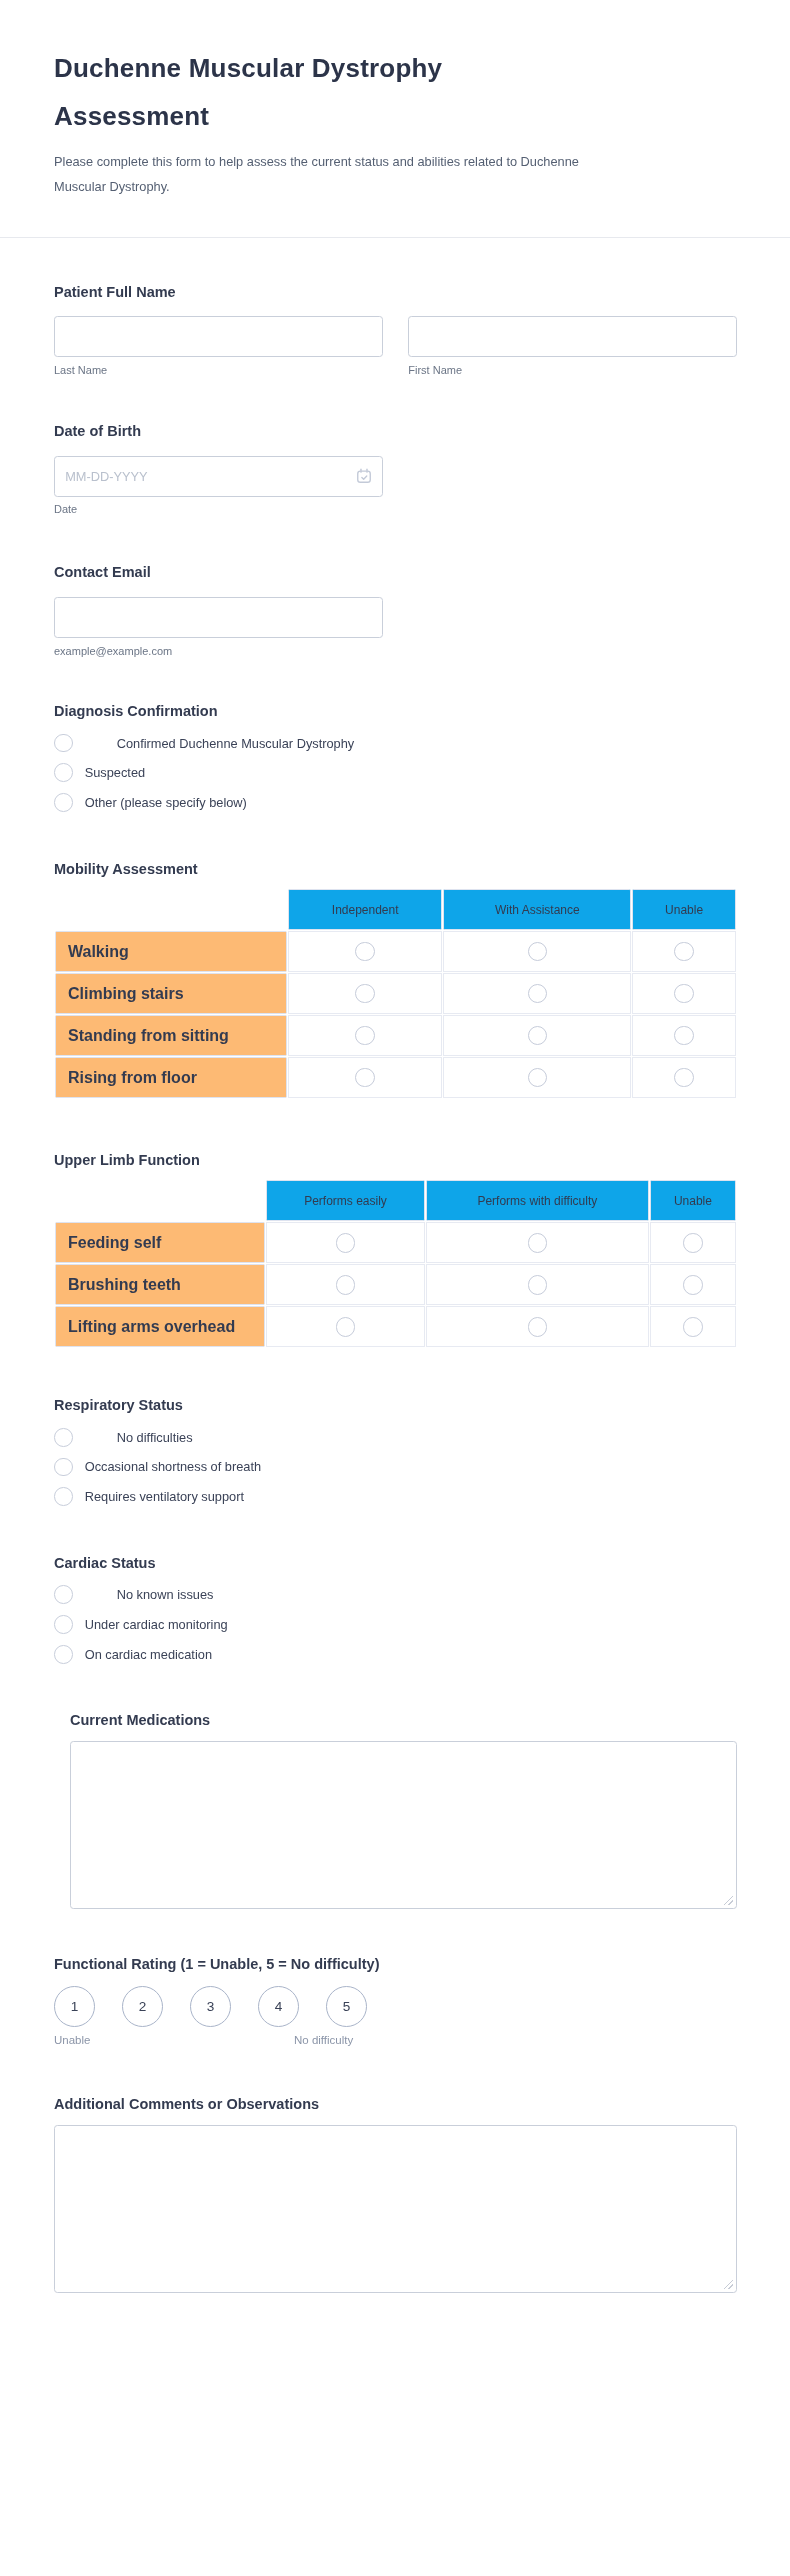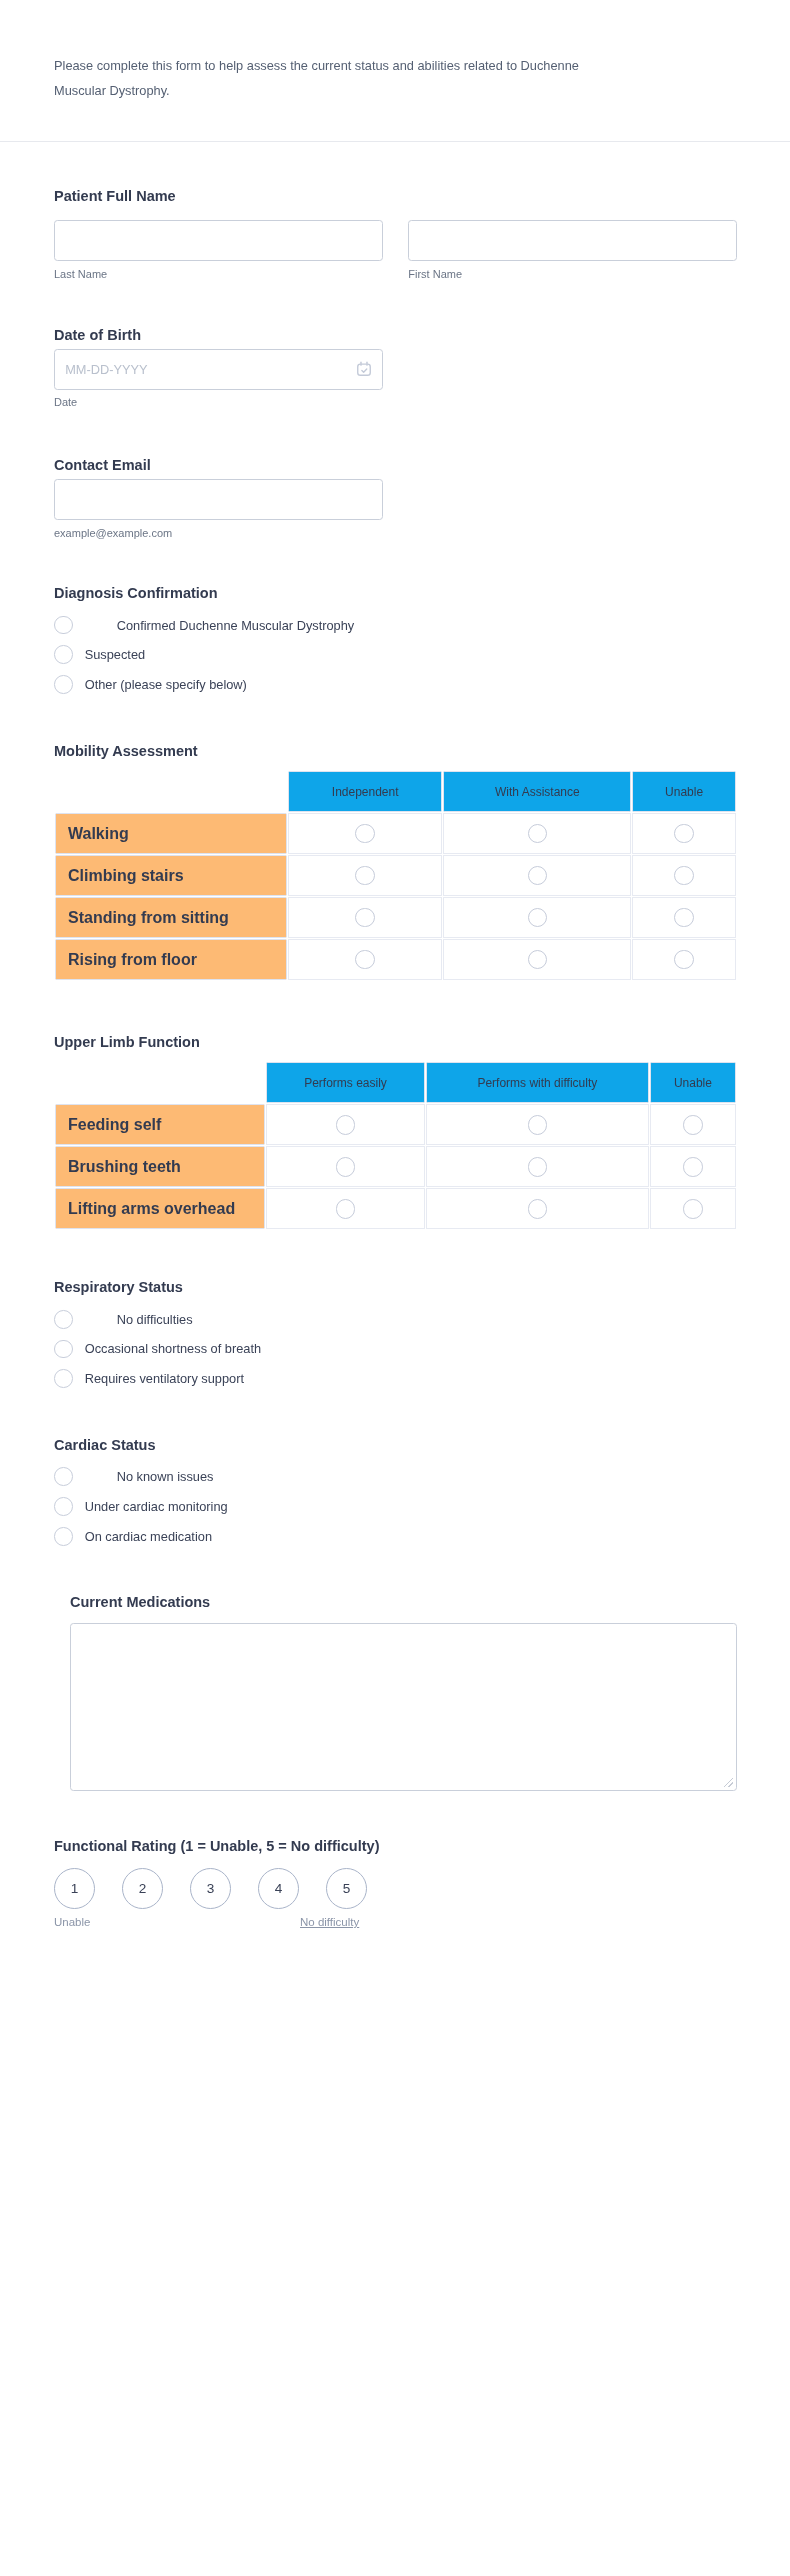--- a/index.html
+++ b/index.html
@@ -40,21 +40,21 @@
     height:41px; width:100%; background:#fff;
     border:0.9px solid #c9cfda; border-radius:3.4px;
     font-family:"Liberation Sans", sans-serif;
     font-size:12.8px; color:#333b50; padding:0 10.2px;
     outline:none;
   }
   .text-input::placeholder{ color:#b9c0cd; }
   .name-row{ display:flex; gap:25.5px; margin-top:15.3px; }
   .name-col{ flex:1; }
   .half-width{ width:calc(50% - 12.8px); }
-  .input-wrap{ position:relative; margin-top:5px; }
+  .input-wrap{ position:relative; margin-top:16px; }
   .input-wrap .text-input{ margin-top:0; }
   .cal-icon{
     position:absolute; right:10.2px; top:50%; transform:translateY(-50%);
     width:18px; height:18px; display:flex; align-items:center; justify-content:center;
     cursor:pointer;
   }
 
   
   .radio-list{ margin-top:13.6px; }
   .radio-row{
@@ -112,31 +112,32 @@
   
   .rating-row{ display:flex; gap:27px; margin-top:12.8px; }
   .rating-circle{
     width:41px; height:41px; border:0.9px solid #a9b4c9; border-radius:50%;
     background:#fff; display:flex; align-items:center; justify-content:center;
     font-size:13.6px; color:#3a4257; cursor:pointer;
   }
   .rating-labels{ position:relative; height:13.6px; margin-top:6.8px; }
   .rating-labels span{ position:absolute; top:0; font-size:11.5px; color:#8b95a8; white-space:nowrap; }
   .rating-min{ left:0; }
-  .rating-max{ left:246px;text-decoration:underline; }
+  .rating-max{ left:240px; }
 
   
   .mt54{ margin-top:46px; } .mt55{ margin-top:47px; } .mt56{ margin-top:48px; }
   .mt57{ margin-top:48px;padding-left:16px; } .mt58{ margin-top:49px; } .mt62{ margin-top:53px; }
 </style>
 </head>
 <body>
 
 <div class="page">
 
+  <h1 class="form-title">Duchenne Muscular Dystrophy Assessment</h1>
   <p class="form-subtitle">Please complete this form to help assess the current status and abilities related to Duchenne Muscular Dystrophy.</p>
 
   <hr class="divider">
 
   <section class="field mt54">
     <div class="field-label">Patient Full Name</div>
     <div class="name-row">
       <div class="name-col">
         <input class="text-input" type="text" style="">
         <div class="sublabel">Last Name</div>
@@ -324,15 +325,22 @@
       <span class="rating-circle">3</span>
       <span class="rating-circle">4</span>
       <span class="rating-circle">5</span>
     </div>
     <div class="rating-labels">
       <span class="rating-min">Unable</span>
       <span class="rating-max">No difficulty</span>
     </div>
   </section>
 
+  <section class="field mt56">
+    <div class="field-label">Additional Comments or Observations</div>
+    <div class="textarea-wrap">
+      <textarea class="textarea" style=""></textarea>
+      <span class="resize-grip"></span>
+    </div>
+  </section>
 
 </div>
 
 
 </body></html>

